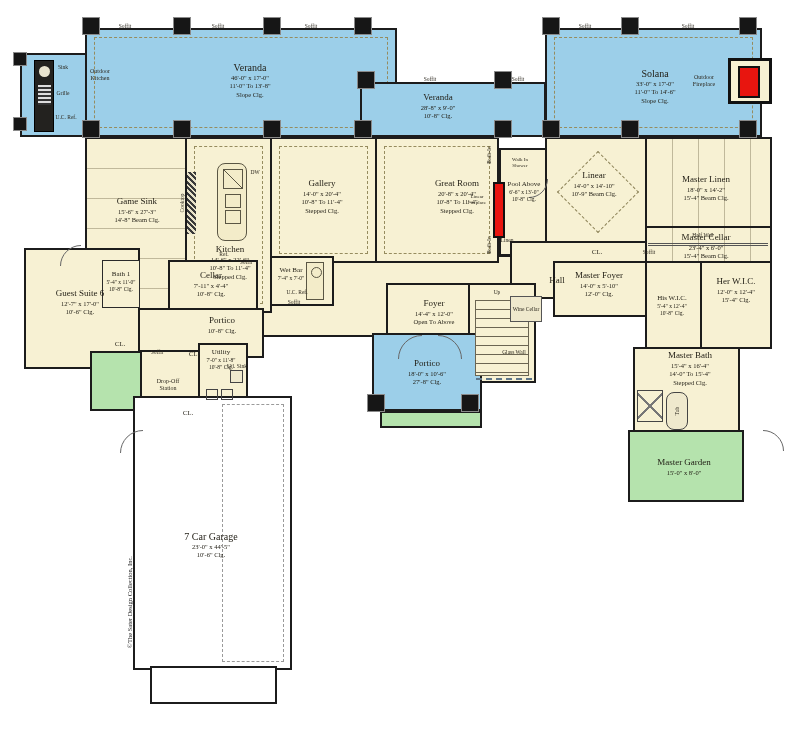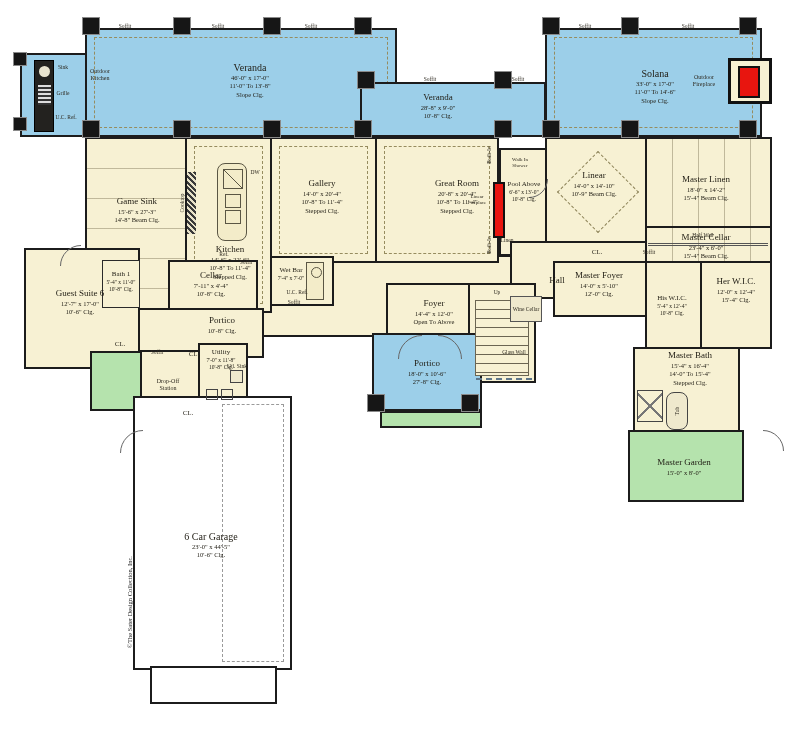--- a/index.html
+++ b/index.html
@@ -262,21 +262,21 @@
     <span class="rname">Portico</span>
     <span class="rdim">18'-0" x 10'-6"</span>
     <span class="rdim">27'-8"  Clg.</span>
   </div>
   <div class="rlabel tiny" style="left:221px;top:360px">
     <span class="rname">Utility</span>
     <span class="rdim">7'-0" x 11'-8"</span>
     <span class="rdim">10'-8" Clg.</span>
   </div>
   <div class="rlabel" style="left:211px;top:545px">
-    <span class="rname big">6 Car Garage</span>
+    <span class="rname big">7 Car Garage</span>
     <span class="rdim">23'-0" x 44'-5"</span>
     <span class="rdim">10'-6" Clg.</span>
   </div>
 
   <div class="slabel" style="left:125px;top:26px">Soffit</div>
   <div class="slabel" style="left:218px;top:26px">Soffit</div>
   <div class="slabel" style="left:311px;top:26px">Soffit</div>
   <div class="slabel" style="left:585px;top:26px">Soffit</div>
   <div class="slabel" style="left:688px;top:26px">Soffit</div>
   <div class="slabel" style="left:430px;top:79px">Soffit</div>

